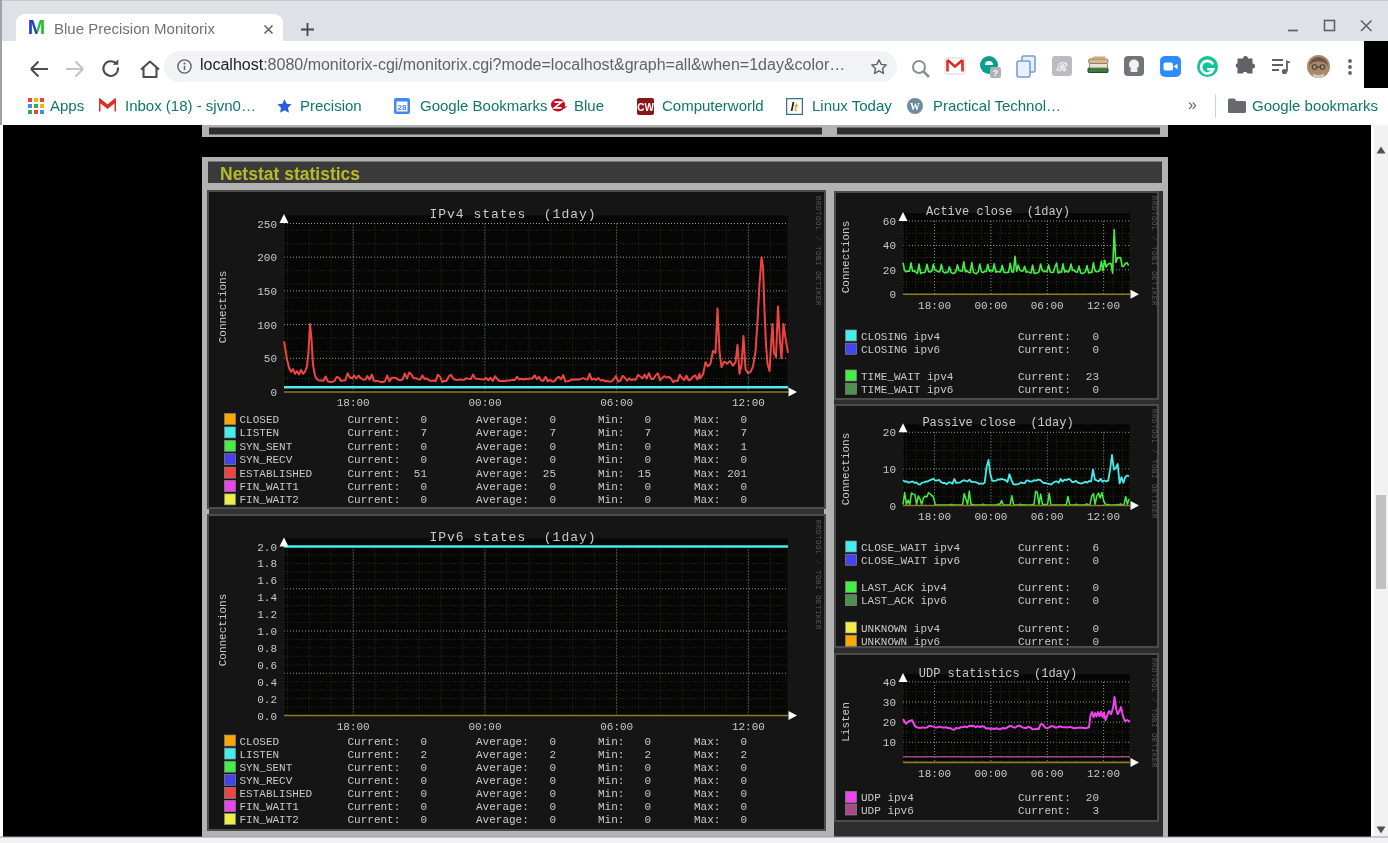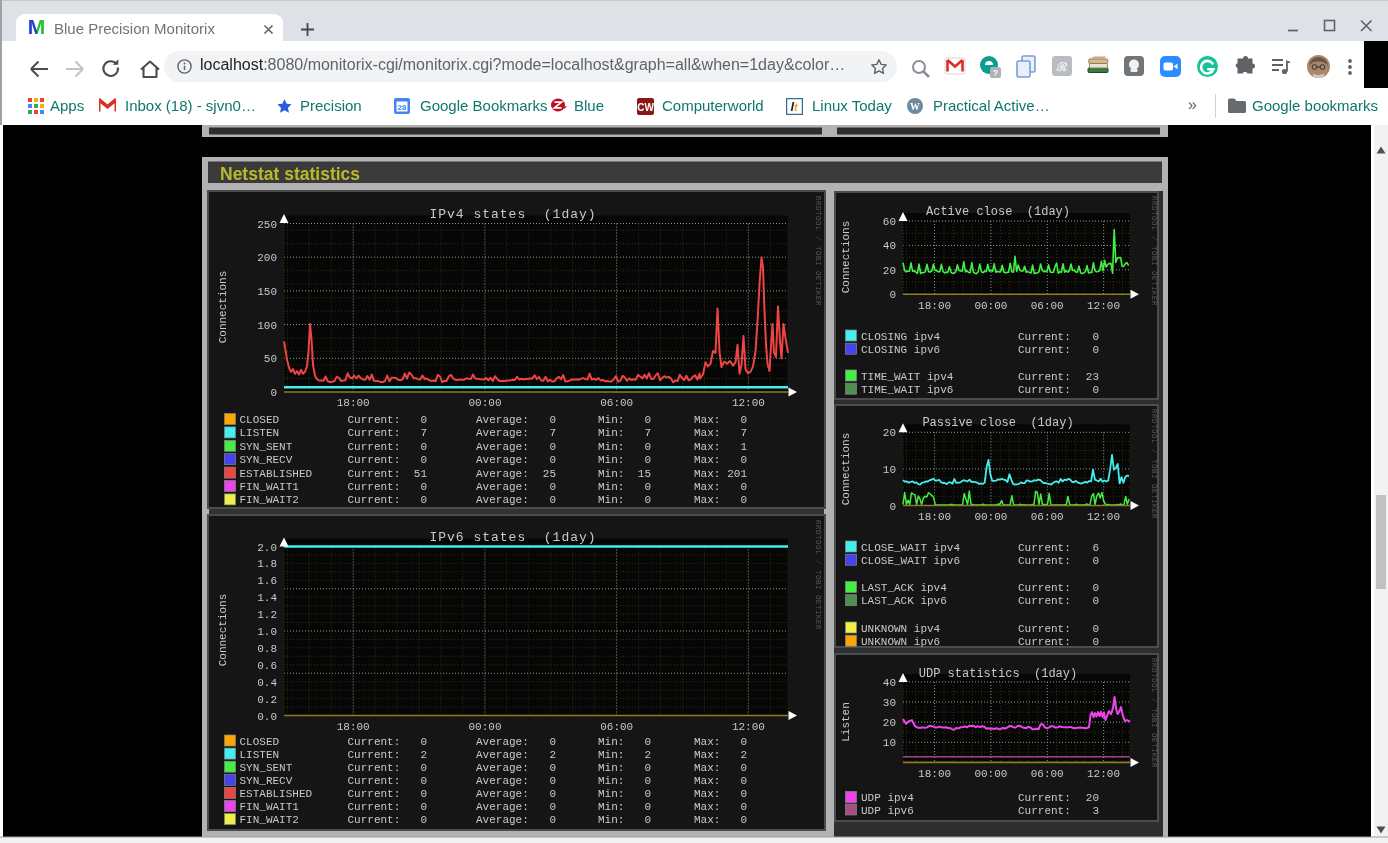--- a/index.html
+++ b/index.html
@@ -181,21 +181,21 @@
   <svg class="bi" style="left:786px" width="17" height="17" viewBox="0 0 17 17">
     <rect x="0.5" y="0.5" width="16" height="16" fill="#fff" stroke="#34708e" stroke-width="1.5"></rect>
     <text x="4.5" y="13" font-size="13" font-weight="bold" font-style="italic" fill="#222" font-family="Liberation Sans">l</text>
     <text x="8" y="13" font-size="11" font-weight="bold" font-style="italic" fill="#eea320" font-family="Liberation Sans">t</text>
   </svg>
   <span class="bt" style="left:812px">Linux Today</span>
   <svg class="bi" style="left:907px" width="16" height="16" viewBox="0 0 17 17">
     <circle cx="8.5" cy="8.5" r="8.5" fill="#6d8aa0"></circle>
     <text x="8.5" y="12.5" font-size="10.5" font-weight="bold" fill="#ffffff" text-anchor="middle" font-family="Liberation Serif">W</text>
   </svg>
-  <span class="bt" style="left:933px">Practical Active…</span>
+  <span class="bt" style="left:933px">Practical Technol…</span>
   <span id="chev">»</span>
   <div id="bsep"></div>
   <svg class="bi" style="left:1228px" width="18" height="15" viewBox="0 0 18 15">
     <path d="M0 2 a1.5 1.5 0 0 1 1.5 -1.5 h5 l2 2.5 h8 a1.5 1.5 0 0 1 1.5 1.5 v9 a1.5 1.5 0 0 1 -1.5 1.5 h-15 a1.5 1.5 0 0 1 -1.5 -1.5 z" fill="#676b6f"></path>
   </svg>
   <span class="bt" style="left:1252px">Google bookmarks</span>
 </div>
 
 <div id="winedge-l"></div>
 <svg width="1388" height="718" viewBox="0 125 1388 718" style="position:absolute;left:0;top:125px">

